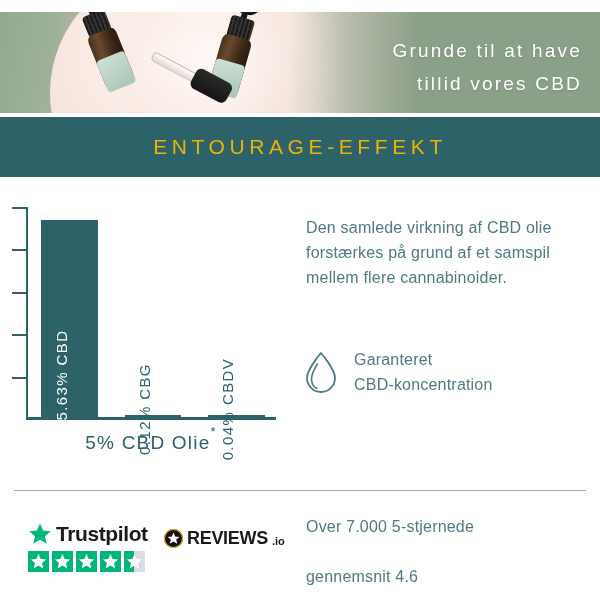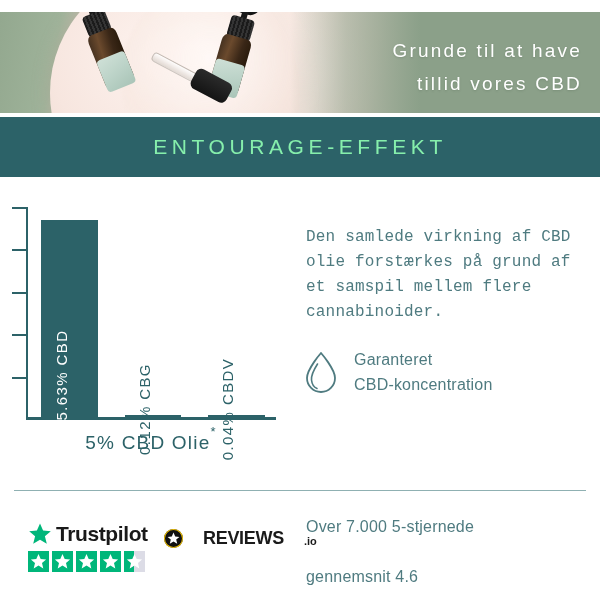--- a/index.html
+++ b/index.html
@@ -84,21 +84,21 @@
     text-shadow:0 1px 2px rgba(70,90,70,0.25);
   }
   .hero-text .l{display:block;}
 
   
   .band{
     position:absolute;left:0;top:117px;width:600px;height:60px;background:#2c6268;
     display:flex;align-items:center;justify-content:center;
   }
   .band-title{
-    color:#86efac;font-size:21px;letter-spacing:4.6px;font-weight:400;
+    color:#eab308;font-size:21px;letter-spacing:4.6px;font-weight:400;
   }
 
   
   .main{position:absolute;left:0;top:177px;width:600px;height:313px;}
 
   .chart{position:absolute;left:0;top:0;width:292px;height:313px;}
   .axis-y{position:absolute;left:26px;top:30px;width:2px;height:212px;background:#2c6268;}
   .axis-x{position:absolute;left:26px;top:240px;width:250px;height:3px;background:#2c6268;}
   .tick{position:absolute;left:12px;width:15px;height:2px;background:#2c6268;}
 
@@ -111,21 +111,21 @@
   }
   .bar.b-major .bar-label{color:#ffffff;bottom:44px;}
   .bar .bar-label.out{color:#2c6268;}
 
   .chart-caption{
     position:absolute;left:26px;top:253px;width:250px;text-align:center;
     color:#2c6268;font-size:19px;font-weight:normal;letter-spacing:1.2px;
   }
   .chart-caption sup{font-size:13px;top:-6px;position:relative;}
 
-  .copy{position:absolute;left:306px;top:48px;width:280px;font-family:Liberation Mono, monospace;}
+  .copy{position:absolute;left:306px;top:38px;width:280px;}
   .copy p{
     margin:0;color:#4f7b80;font-size:16px;line-height:25px;letter-spacing:0.2px;
   }
   .guarantee{
     position:absolute;left:302px;top:170px;width:290px;
     display:flex;align-items:center;gap:14px;
   }
   .drop-icon{width:38px;height:44px;flex:0 0 auto;}
   .guarantee-text{color:#4f7b80;font-size:16px;line-height:25px;letter-spacing:0.2px;}
 
@@ -136,21 +136,21 @@
   
   .footer{position:absolute;left:0;top:500px;width:600px;height:100px;}
   .badges{position:absolute;left:26px;top:22px;width:262px;}
   .tp-logo{display:flex;align-items:center;gap:4px;margin-left:2px;}
   .tp-star{width:24px;height:24px;}
   .tp-name{font-size:21px;font-weight:bold;color:#191919;letter-spacing:-0.4px;}
   .tp-stars{display:flex;gap:3px;margin-top:5px;margin-left:2px;}
   .sq{width:21px;height:21px;position:relative;background:#00b67a;}
   .sq.half{background:linear-gradient(90deg,#00b67a 0 50%,#dcdce6 50% 100%);}
   .sq svg{position:absolute;left:2px;top:2px;}
-  .rv-logo{position:absolute;left:164px;top:28px;display:flex;align-items:center;gap:20px;}
+  .rv-logo{position:absolute;left:164px;top:28px;display:flex;align-items:center;gap:4px;}
   .rv-circle{
     width:19px;height:19px;border-radius:50%;background:#111;position:relative;
     box-shadow:0 0 0 1px #f2c200 inset;
   }
   .rv-circle svg{position:absolute;left:3px;top:3px;}
   .rv-name{font-size:18px;font-weight:bold;color:#1a1a1a;letter-spacing:-0.3px;}
   .rv-io{font-size:11px;font-weight:bold;color:#1a1a1a;align-self:flex-end;margin-bottom:2px;}
   .footer-copy{
     position:absolute;left:306px;top:14px;width:286px;
     color:#4f7b80;font-size:16px;line-height:25px;letter-spacing:0.2px;

